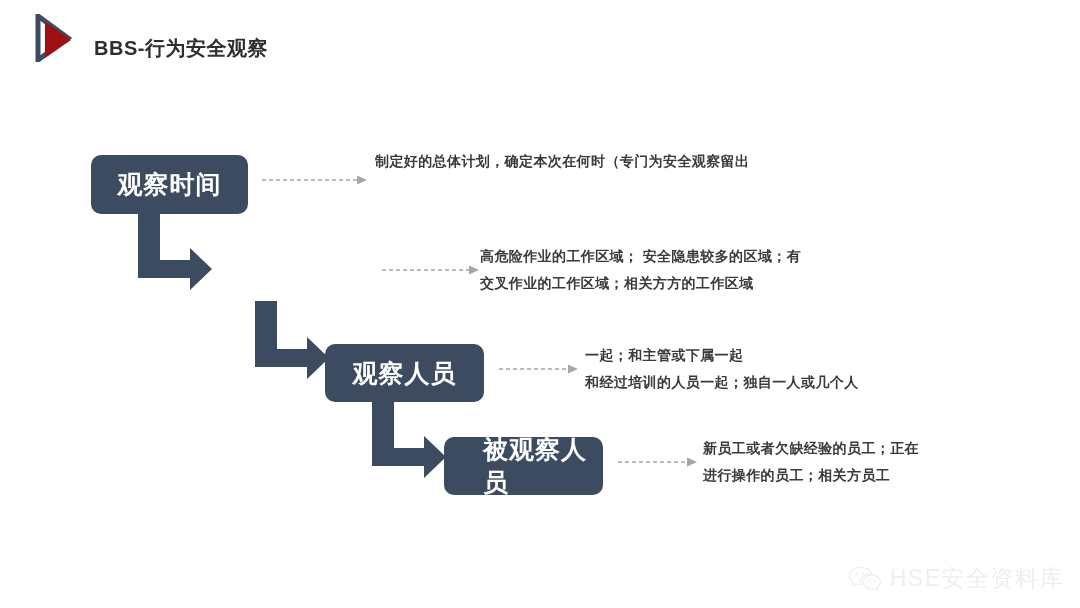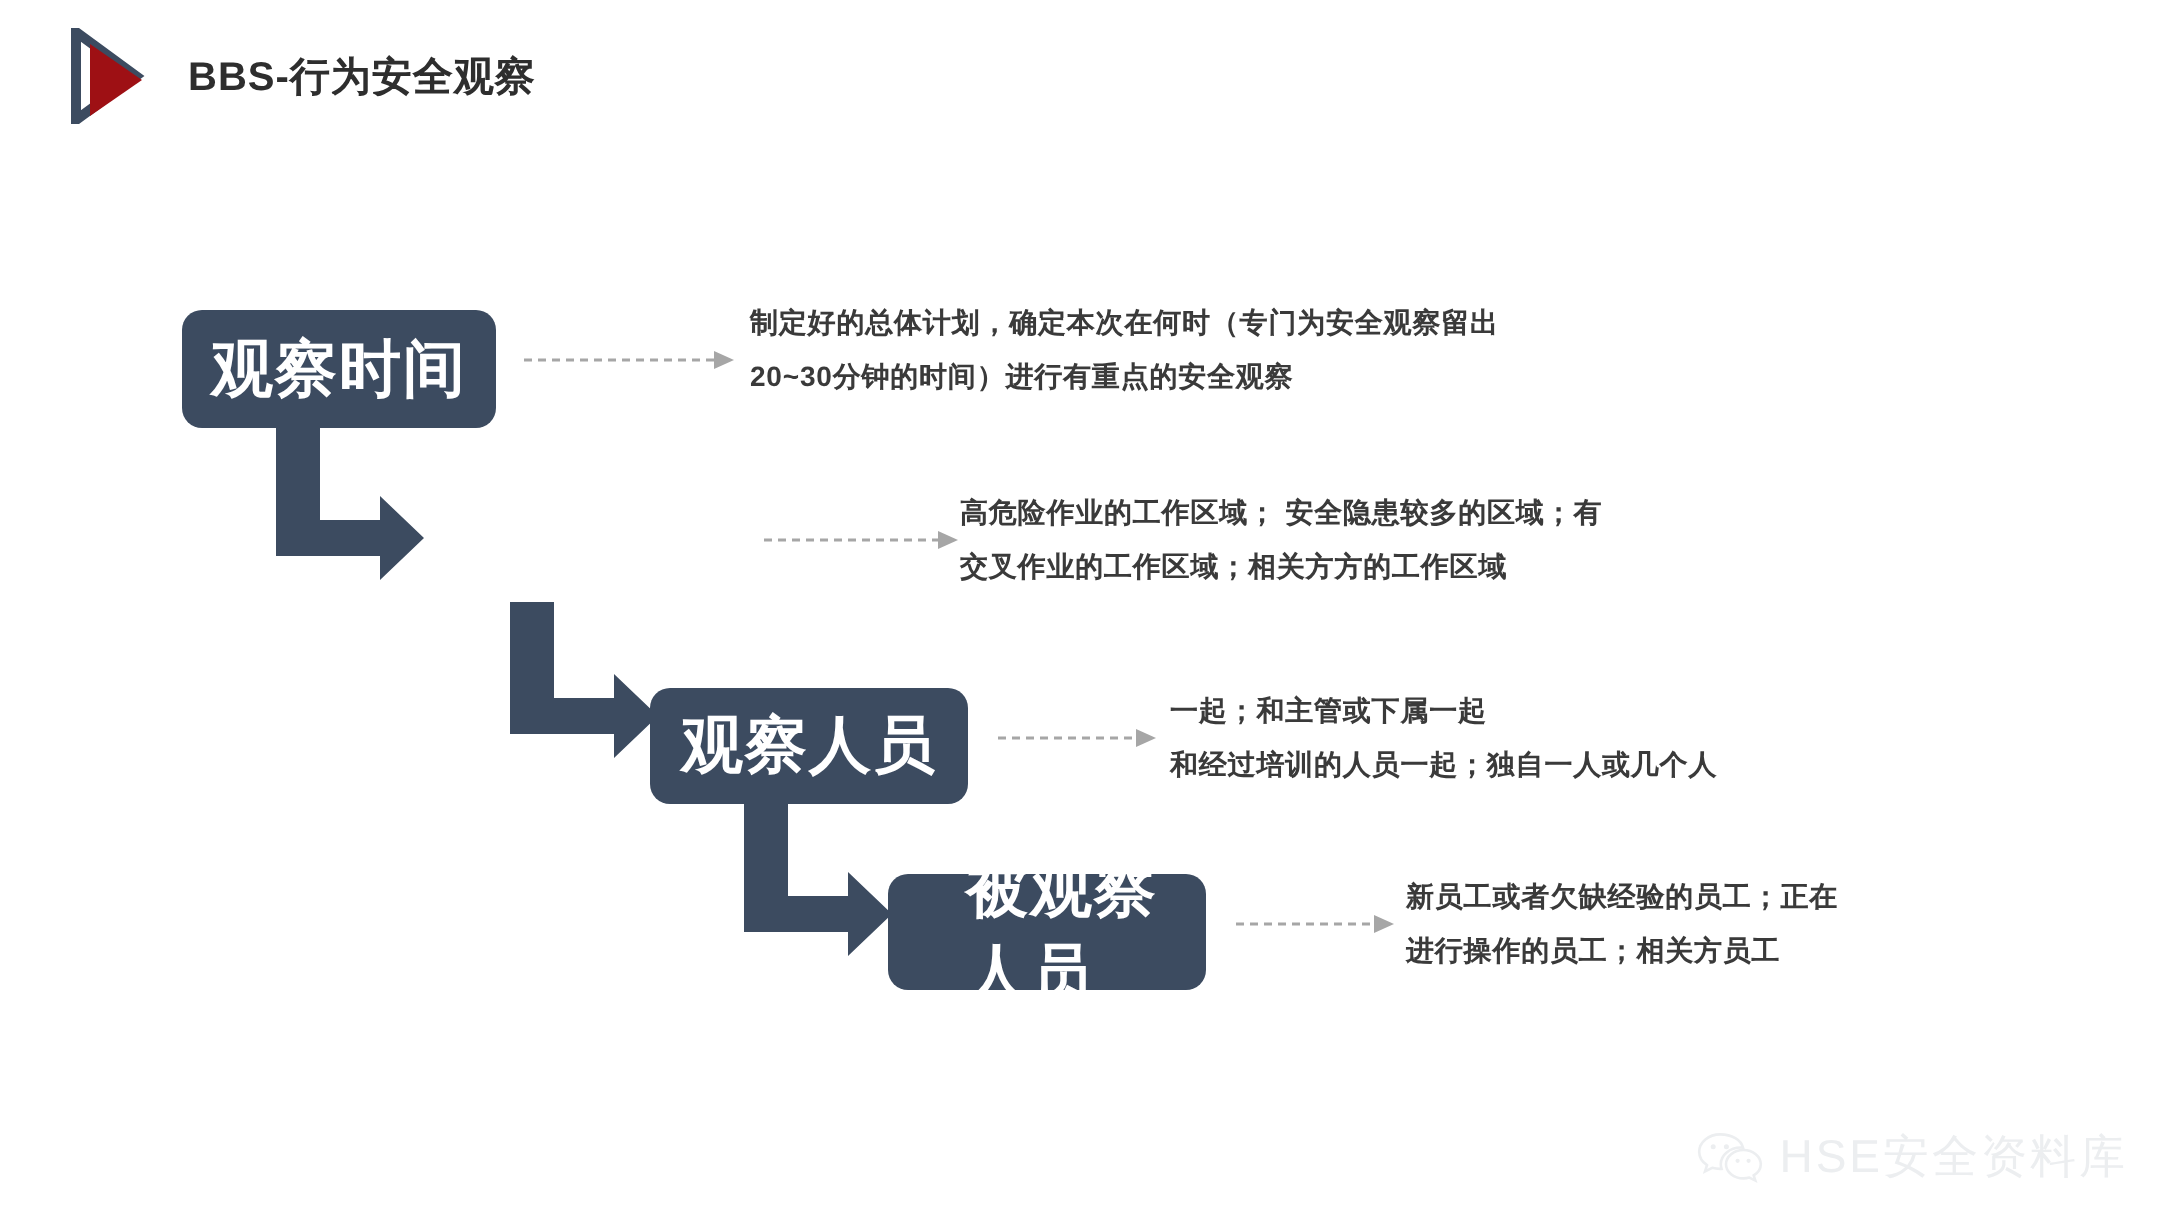--- a/index.html
+++ b/index.html
@@ -17,21 +17,21 @@
     background: #ffffff;
     overflow: hidden;
   }
 
   
   .title-row {
     position: absolute;
     left: 34px;
     top: 14px;
     display: flex;
-    align-items: center;
+    align-items: flex-end;
     height: 48px;
   }
   .logo-mark {
     position: relative;
     width: 40px;
     height: 48px;
     flex: 0 0 auto;
   }
   .logo-mark svg { display: block; }
   .title-text {
@@ -42,21 +42,21 @@
     letter-spacing: 0.5px;
     white-space: nowrap;
   }
 
   
   .flow-box {
     position: absolute;
     background: #3c4b60;
     border-radius: 10px;
     color: #ffffff;
-    font-size: 31px;
+    font-size: 25px;
     font-weight: bold;
     display: flex;
     align-items: center;
     justify-content: center;
     letter-spacing: 1px;
     box-sizing: border-box;
   }
 
   
   .desc {
@@ -121,21 +121,20 @@
 
   <div class="dashed-arrow" style="left:262px; top:174px; width:106px;">
     <svg width="106" height="12" viewBox="0 0 106 12">
       <line x1="0" y1="6" x2="96" y2="6" stroke="#a6a6a6" stroke-width="1.6" stroke-dasharray="4,3"></line>
       <polygon points="95,1.5 105,6 95,10.5" fill="#a6a6a6"></polygon>
     </svg>
   </div>
 
   <div class="desc" style="left:375px; top:148px; width:560px;">
     <div>制定好的总体计划，确定本次在何时（专门为安全观察留出</div>
-    <div>20~30分钟的时间）进行有重点的安全观察</div>
   </div>
 
   <div class="elbow" style="left:136px; top:212px;">
     <svg width="78" height="78" viewBox="0 0 78 78">
       <path d="M2,0 L24,0 L24,48 L54,48 L54,36 L76,57 L54,78 L54,66 L2,66 Z" fill="#3c4b60"></path>
     </svg>
   </div>
 
 
   <div class="dashed-arrow" style="left:382px; top:264px; width:98px;">

